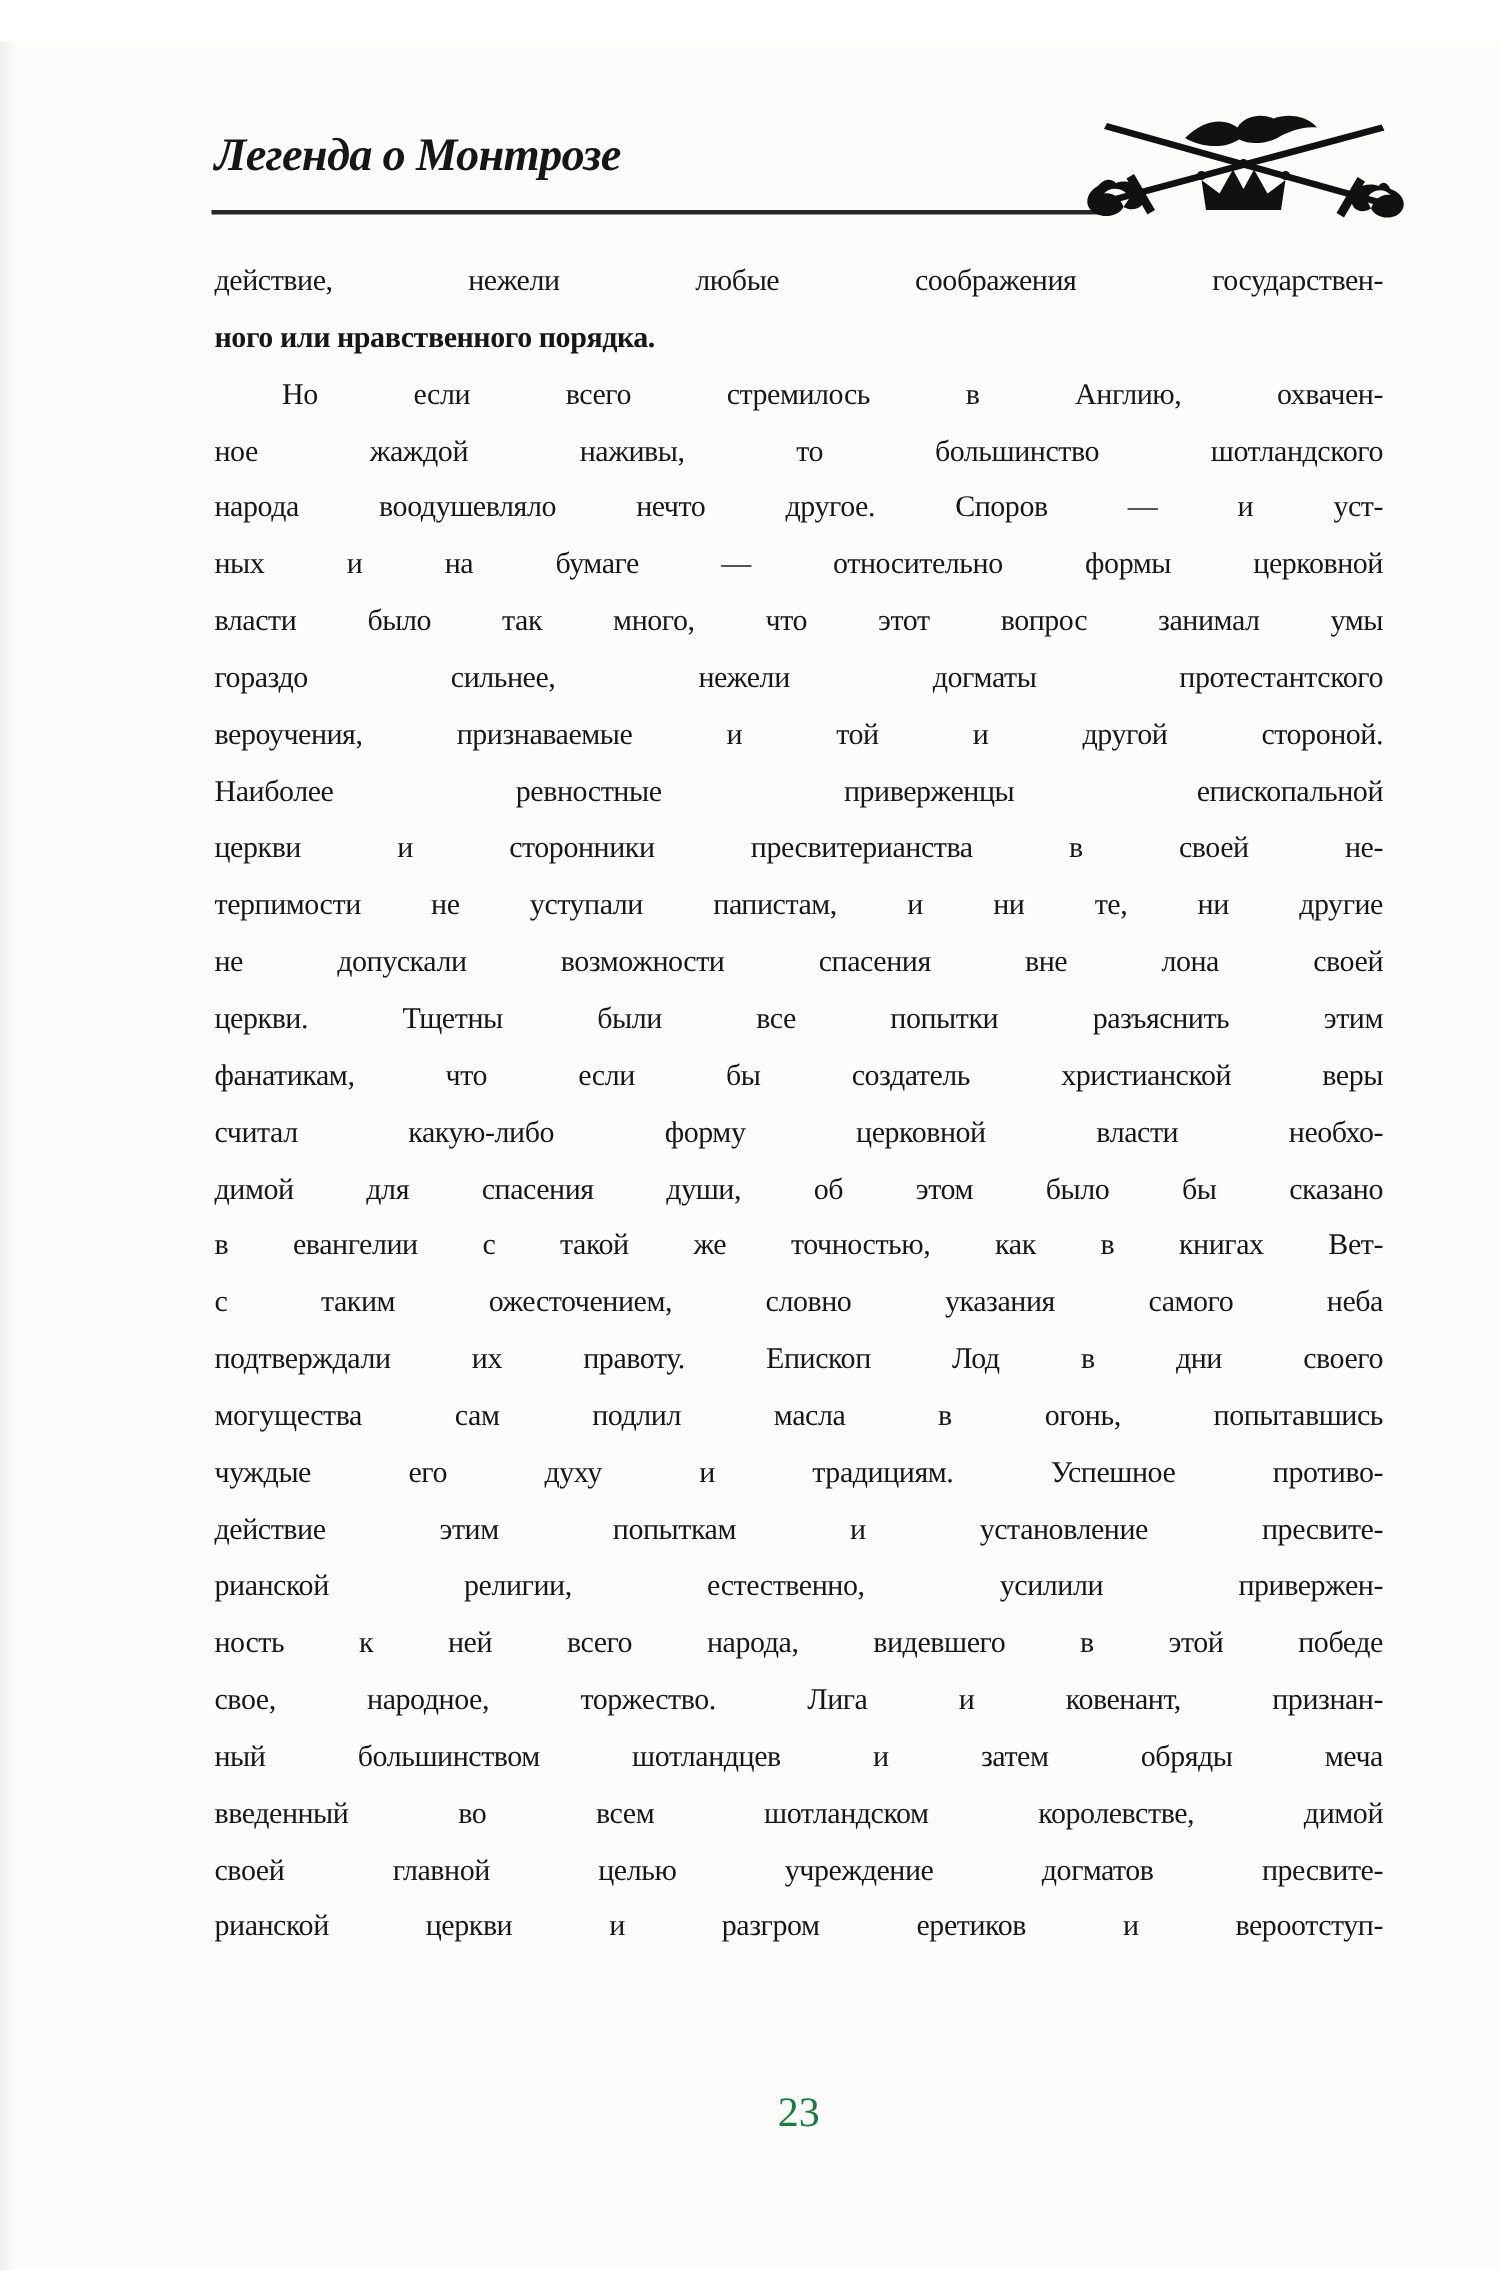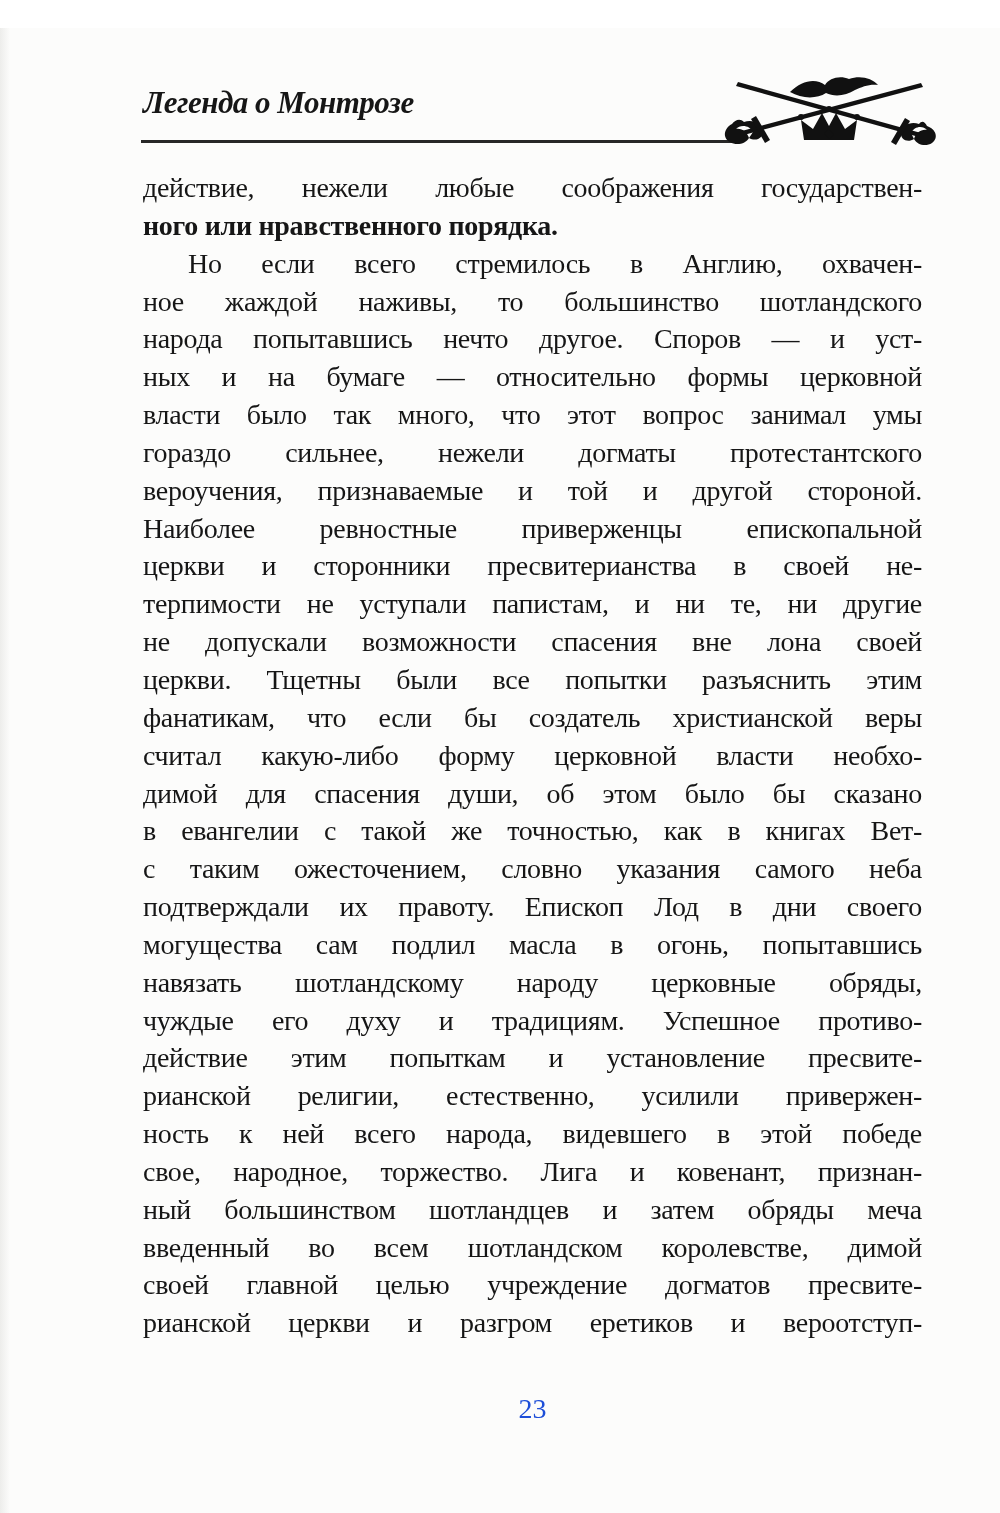--- a/index.html
+++ b/index.html
@@ -43,21 +43,21 @@
     height:78px;
   }
   .body-text{
     position:absolute;
     left:143px;
     top:141px;
     width:779px;
   }
   .paragraph{margin:0;}
   .line{
-    font-size:28px;
+    font-size:20px;
     line-height:37.85px;
     height:37.85px;
     letter-spacing:-0.3px;
     text-align:justify;
     text-align-last:justify;
     white-space:nowrap;
   }
   .line.no-just{
     text-align:left;
     text-align-last:auto;
@@ -66,21 +66,21 @@
   .line.indent{
     text-indent:45px;
   }
   .page-footer{
     position:absolute;
     left:143px;
     top:1365px;
     width:779px;
     text-align:center;
     font-size:28px;
-    color:#1d4ed8;
+    color:#15803d;
   }
 </style>
 </head>
 <body>
 
 <div class="page">
 
   <div class="scan-edge"></div>
 
   <div class="header-title">Легенда о Монтрозе</div>
@@ -114,38 +114,37 @@
   </svg>
 
   <div class="body-text">
       <div class="paragraph">
         <div class="line">действие, нежели любые соображения государствен-</div>
         <div class="line no-just">ного или нравственного порядка.</div>
       </div>
       <div class="paragraph">
         <div class="line indent">Но если всего стремилось в Англию, охвачен-</div>
         <div class="line">ное жаждой наживы, то большинство шотландского</div>
-        <div class="line">народа попытавшись нечто другое. Споров — и уст-</div>
+        <div class="line">народа воодушевляло нечто другое. Споров — и уст-</div>
         <div class="line">ных и на бумаге — относительно формы церковной</div>
         <div class="line">власти было так много, что этот вопрос занимал умы</div>
         <div class="line">гораздо сильнее, нежели догматы протестантского</div>
         <div class="line">вероучения, признаваемые и той и другой стороной.</div>
         <div class="line">Наиболее ревностные приверженцы епископальной</div>
         <div class="line">церкви и сторонники пресвитерианства в своей не-</div>
         <div class="line">терпимости не уступали папистам, и ни те, ни другие</div>
         <div class="line">не допускали возможности спасения вне лона своей</div>
         <div class="line">церкви. Тщетны были все попытки разъяснить этим</div>
         <div class="line">фанатикам, что если бы создатель христианской веры</div>
         <div class="line">считал какую-либо форму церковной власти необхо-</div>
         <div class="line">димой для спасения души, об этом было бы сказано</div>
         <div class="line">в евангелии с такой же точностью, как в книгах Вет-</div>
         <div class="line">с таким ожесточением, словно указания самого неба</div>
         <div class="line">подтверждали их правоту. Епископ Лод в дни своего</div>
         <div class="line">могущества сам подлил масла в огонь, попытавшись</div>
-        <div class="line">навязать шотландскому народу церковные обряды,</div>
         <div class="line">чуждые его духу и традициям. Успешное противо-</div>
         <div class="line">действие этим попыткам и установление пресвите-</div>
         <div class="line">рианской религии, естественно, усилили привержен-</div>
         <div class="line">ность к ней всего народа, видевшего в этой победе</div>
         <div class="line">свое, народное, торжество. Лига и ковенант, признан-</div>
         <div class="line">ный большинством шотландцев и затем обряды меча</div>
         <div class="line">введенный во всем шотландском королевстве, димой</div>
         <div class="line">своей главной целью учреждение догматов пресвите-</div>
         <div class="line">рианской церкви и разгром еретиков и вероотступ-</div>
       </div>

